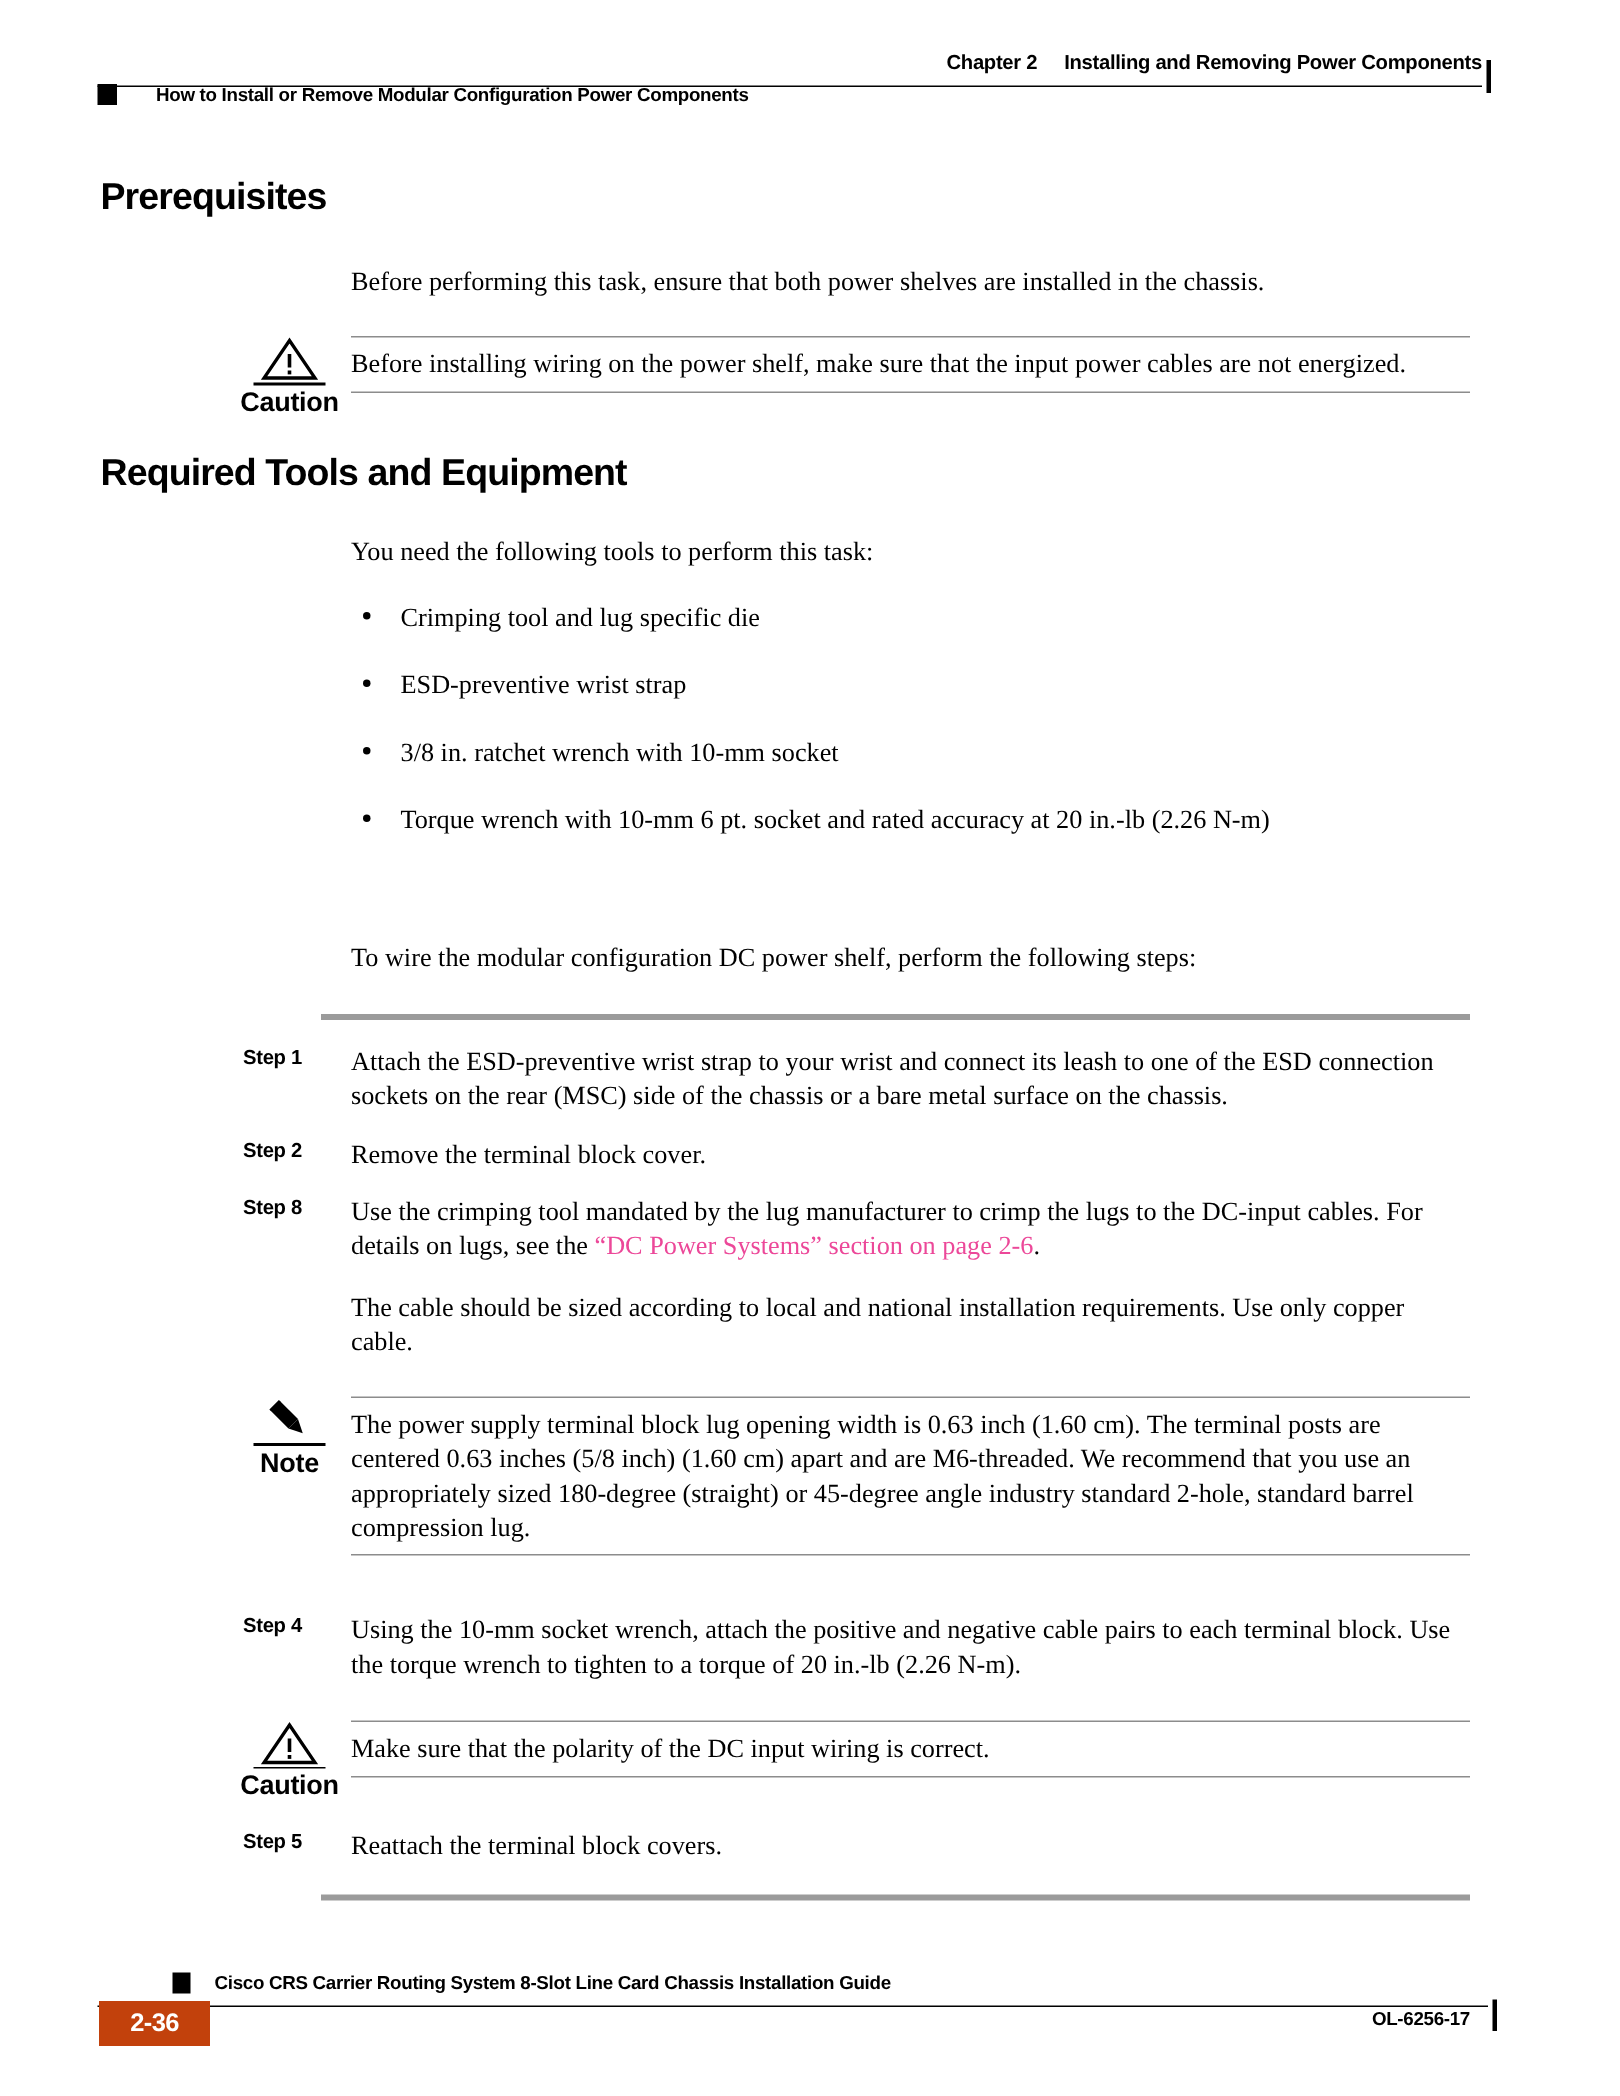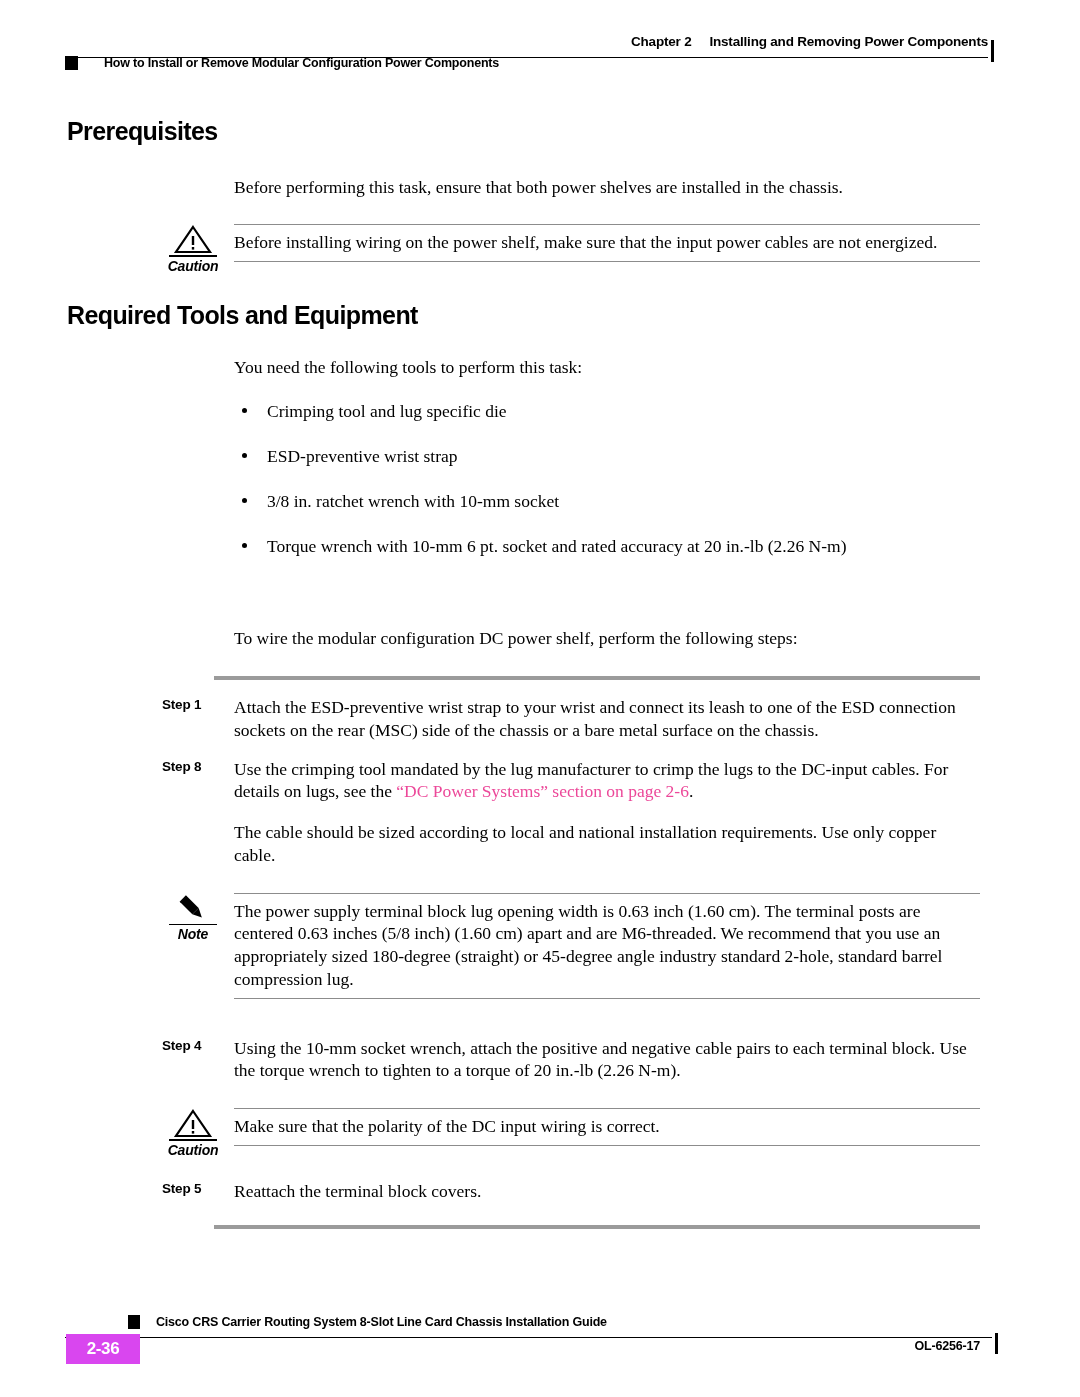--- a/index.html
+++ b/index.html
@@ -156,25 +156,24 @@
   }
   .admon-icon-underline {
     width: 48px;
     height: 1.5px;
     background: #000000;
     margin: 1px auto 2px auto;
   }
   .admon-label {
     font-family: "Liberation Sans", "DejaVu Sans", sans-serif;
     font-weight: bold;
-    font-size: 14px;
+    font-size: 18px;
     letter-spacing: -0.2px;
     line-height: 1.1;
     display: block;
-    font-style: italic;
   }
   .admon-body {
     margin-left: 82px;
     border-top: 1.2px solid #8c8c8c;
     border-bottom: 1.2px solid #8c8c8c;
     padding: 6px 0 7px 0;
   }
   .admon-body p {
     margin: 0;
     font-size: 17.5px;
@@ -228,21 +227,21 @@
   
   .page-footer {
     position: absolute;
     left: 0;
     bottom: 0;
     width: 1080px;
     height: 110px;
   }
   .ftr-title-row {
     position: absolute;
-    left: 128px;
+    left: 115px;
     top: 28px;
     display: flex;
     align-items: center;
     white-space: nowrap;
   }
   .ftr-square {
     width: 12px;
     height: 14px;
     background: #000000;
     display: inline-block;
@@ -269,21 +268,21 @@
     width: 3px;
     height: 21px;
     background: #000000;
   }
   .ftr-pagenum {
     position: absolute;
     left: 66px;
     top: 47px;
     width: 74px;
     height: 30px;
-    background: #d946ef;
+    background: #c2410c;
     color: #ffffff;
     font-family: "Liberation Sans", "DejaVu Sans", sans-serif;
     font-weight: bold;
     font-size: 17px;
     letter-spacing: -0.4px;
     display: flex;
     align-items: center;
     justify-content: center;
   }
   .ftr-docid {
@@ -388,20 +387,24 @@
 
     <div class="steps-block">
 
       <div class="steps-rule"></div>
 
       <div class="step-row">
         <span class="step-label">Step 1</span>
         <p>Attach the ESD-preventive wrist strap to your wrist and connect its leash to one of the ESD connection sockets on the rear (MSC) side of the chassis or a bare metal surface on the chassis.</p>
       </div>
 
+      <div class="step-row">
+        <span class="step-label">Step 2</span>
+        <p>Remove the terminal block cover.</p>
+      </div>
 
       <div class="step-row">
         <span class="step-label">Step 8</span>
         <p><span>Use the crimping tool mandated by the lug manufacturer to crimp the lugs to the DC-input cables. For details on lugs, see the </span><a class="xref" href="#">“DC Power Systems” section on page 2-6</a><span>.</span></p>
       </div>
 
       <div class="step-subpara">
         <p>The cable should be sized according to local and national installation requirements. Use only copper cable.</p>
       </div>
 

